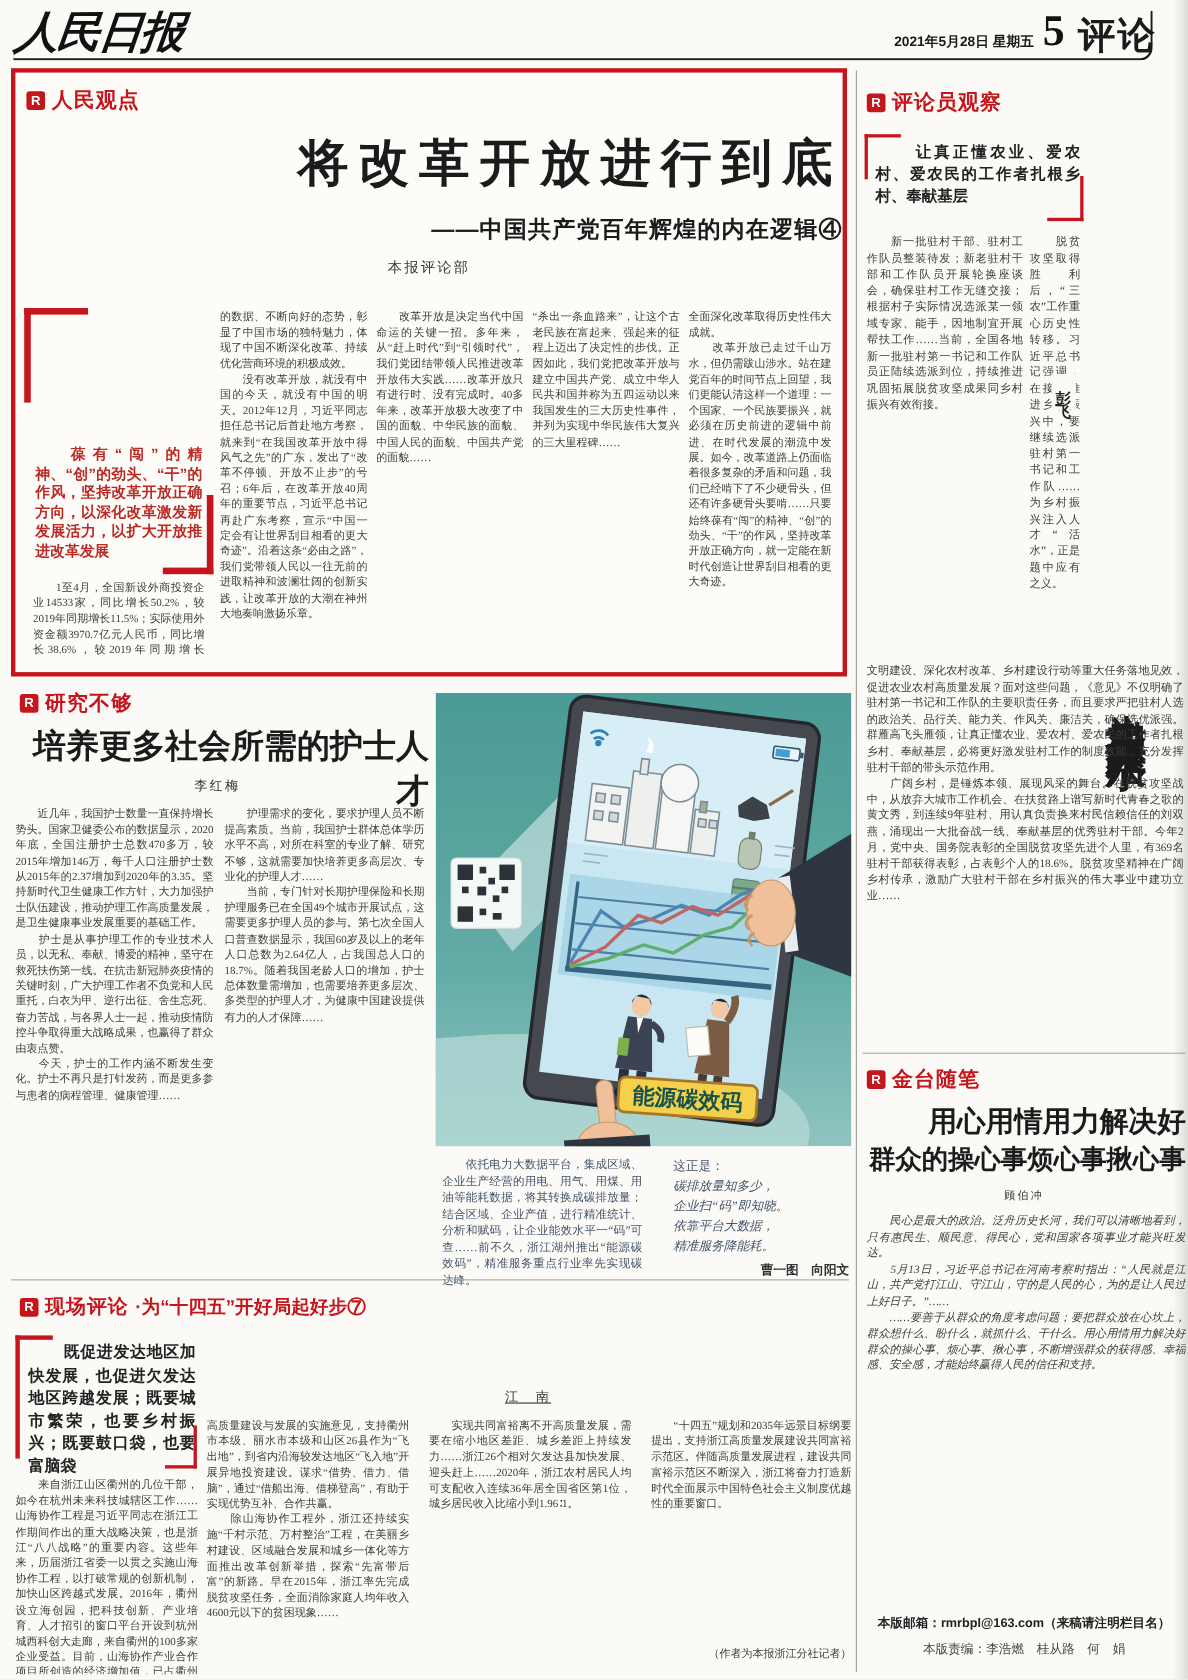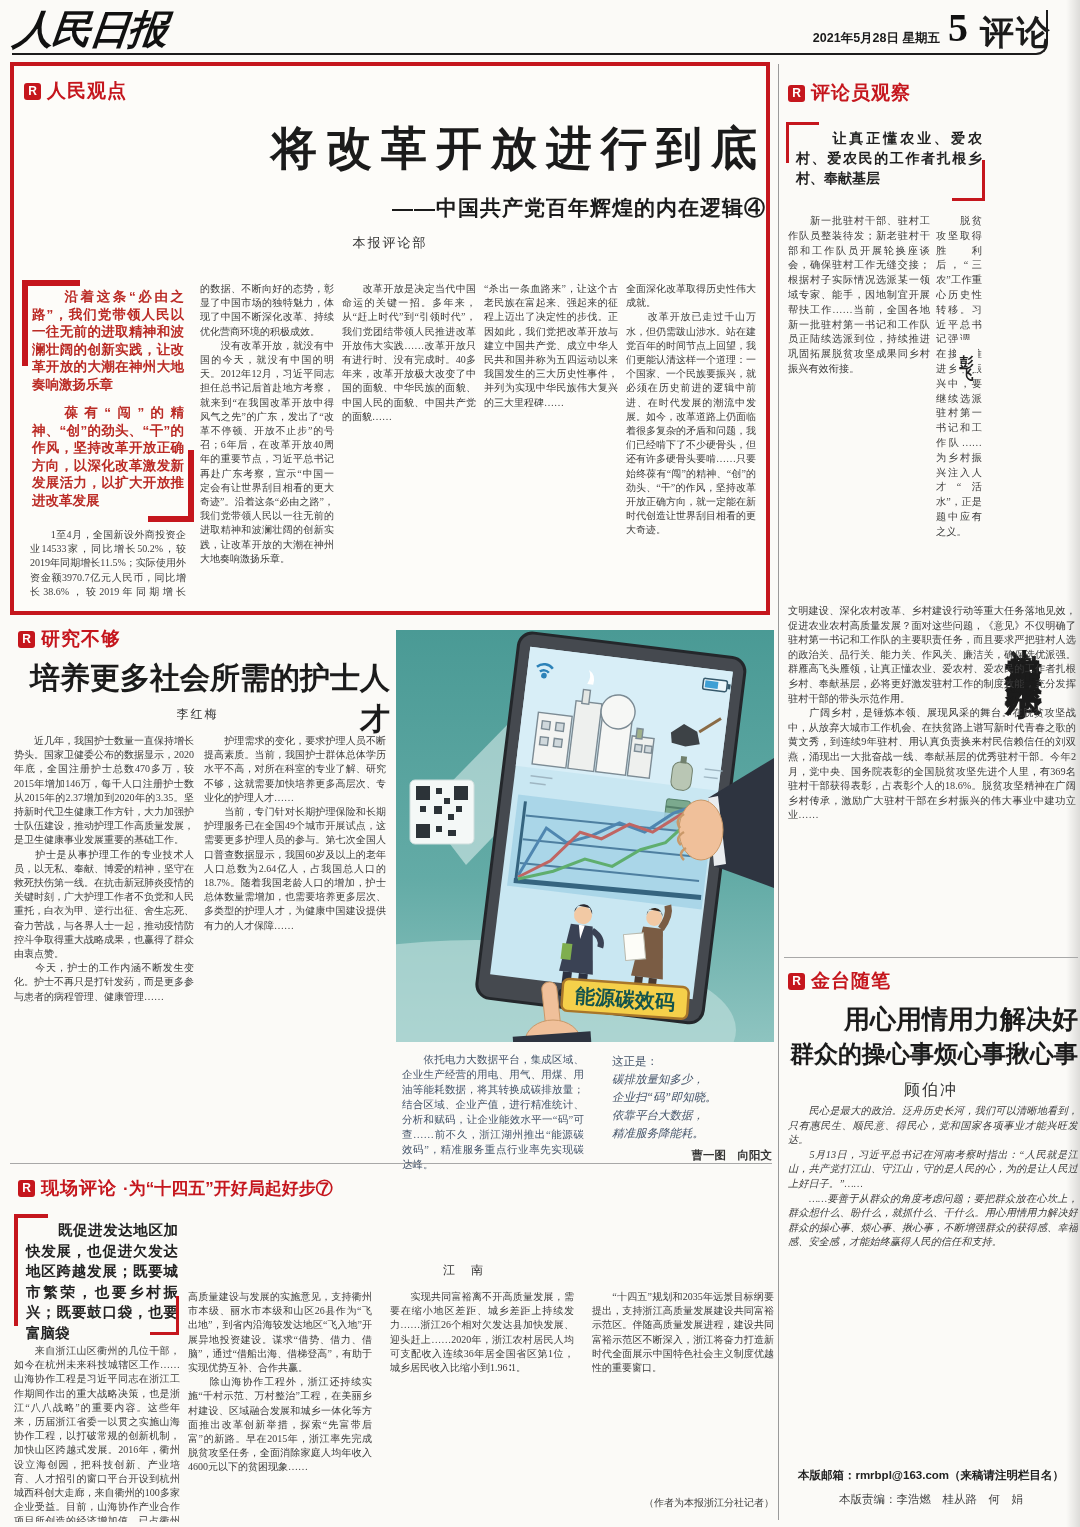--- a/index.html
+++ b/index.html
@@ -43,21 +43,20 @@
   <div class="abs" style="left:10px;top:62px;width:752px;height:545px;border:4px solid #c5161d;background:#fdfcf9;">
     <div class="sec-head abs" style="left:10px;top:12px;">
       <span class="rlogo">R</span>
       <span class="sec-title">人民观点</span>
     </div>
     <div class="abs hl" style="left:0;top:52px;width:752px;font-size:46px;letter-spacing:9px;">将改革开放进行到底</div>
     <div class="abs hl" style="left:0;top:128px;width:752px;font-size:21px;letter-spacing:1px;">——中国共产党百年辉煌的内在逻辑④</div>
     <div class="abs byline" style="left:0;top:168px;width:752px;">本报评论部</div>
 
     <div class="abs brk-open" style="left:8px;top:214px;width:52px;height:80px;"></div>
-    <div class="abs quote red" style="left:18px;top:222px;width:152px;font-size:13.5px;line-height:17.5px;text-indent:2.4em;color:#bb2b25;">沿着这条“必由之路”，我们党带领人民以一往无前的进取精神和波澜壮阔的创新实践，让改革开放的大潮在神州大地奏响激扬乐章</div>
     <div class="abs quote red" style="left:18px;top:338px;width:152px;font-size:13.5px;line-height:17.5px;text-indent:2.4em;color:#bb2b25;">葆有“闯”的精神、“创”的劲头、“干”的作风，坚持改革开放正确方向，以深化改革激发新发展活力，以扩大开放推进改革发展</div>
     <div class="abs brk-close" style="left:134px;top:384px;width:40px;height:66px;"></div>
 
     <div class="col abs" style="left:16px;top:462px;width:156px;height:72px;">　　1至4月，全国新设外商投资企业14533家，同比增长50.2%，较2019年同期增长11.5%；实际使用外资金额3970.7亿元人民币，同比增长38.6%，较2019年同期增长30.1%……前不久，商务部公布了今年前4个月吸收外资相关情况。逆势上扬</div>
     <div class="col abs" style="left:186px;top:216px;width:134px;height:320px;">的数据、不断向好的态势，彰显了中国市场的独特魅力，体现了中国不断深化改革、持续优化营商环境的积极成效。
 　　没有改革开放，就没有中国的今天，就没有中国的明天。2012年12月，习近平同志担任总书记后首赴地方考察，就来到“在我国改革开放中得风气之先”的广东，发出了“改革不停顿、开放不止步”的号召；6年后，在改革开放40周年的重要节点，习近平总书记再赴广东考察，宣示“中国一定会有让世界刮目相看的更大奇迹”。沿着这条“必由之路”，我们党带领人民以一往无前的进取精神和波澜壮阔的创新实践，让改革开放的大潮在神州大地奏响激扬乐章。</div>
     <div class="col abs" style="left:328px;top:216px;width:134px;height:320px;">　　改革开放是决定当代中国命运的关键一招。多年来，从“赶上时代”到“引领时代”，我们党团结带领人民推进改革开放伟大实践……改革开放只有进行时、没有完成时。40多年来，改革开放极大改变了中国的面貌、中华民族的面貌、中国人民的面貌、中国共产党的面貌……</div>
     <div class="col abs" style="left:470px;top:216px;width:134px;height:320px;">“杀出一条血路来”，让这个古老民族在富起来、强起来的征程上迈出了决定性的步伐。正因如此，我们党把改革开放与建立中国共产党、成立中华人民共和国并称为五四运动以来我国发生的三大历史性事件，并列为实现中华民族伟大复兴的三大里程碑……</div>
     <div class="col abs" style="left:612px;top:216px;width:130px;height:320px;">全面深化改革取得历史性伟大成就。
 　　改革开放已走过千山万水，但仍需跋山涉水。站在建党百年的时间节点上回望，我们更能认清这样一个道理：一个国家、一个民族要振兴，就必须在历史前进的逻辑中前进、在时代发展的潮流中发展。如今，改革道路上仍面临着很多复杂的矛盾和问题，我们已经啃下了不少硬骨头，但还有许多硬骨头要啃……只要始终葆有“闯”的精神、“创”的劲头、“干”的作风，坚持改革开放正确方向，就一定能在新时代创造让世界刮目相看的更大奇迹。</div>
@@ -244,39 +243,39 @@
   </div>
 
   <div class="abs hrule" style="left:10px;top:1163px;width:762px;"></div>
 
   <div class="sec-head abs" style="left:788px;top:968px;">
     <span class="rlogo">R</span>
     <span class="sec-title">金台随笔</span>
   </div>
   <div class="abs hl" style="left:784px;top:1002px;width:294px;font-size:26px;">用心用情用力解决好</div>
   <div class="abs hl" style="left:784px;top:1038px;width:294px;font-size:24px;">群众的操心事烦心事揪心事</div>
-  <div class="abs byline" style="left:784px;top:1080px;width:294px;font-size:16px;">顾伯冲</div>
+  <div class="abs byline" style="left:784px;top:1080px;width:294px;font-size:10px;">顾伯冲</div>
   <div class="col abs" style="left:788px;top:1104px;width:290px;height:352px;font-size:10.2px;line-height:14.6px;font-style:italic;">　　民心是最大的政治。泛舟历史长河，我们可以清晰地看到，只有惠民生、顺民意、得民心，党和国家各项事业才能兴旺发达。
 　　5月13日，习近平总书记在河南考察时指出：“人民就是江山，共产党打江山、守江山，守的是人民的心，为的是让人民过上好日子。”……
 　　……要善于从群众的角度考虑问题；要把群众放在心坎上，群众想什么、盼什么，就抓什么、干什么。用心用情用力解决好群众的操心事、烦心事、揪心事，不断增强群众的获得感、幸福感、安全感，才能始终赢得人民的信任和支持。</div>
 
   <div class="abs sans" style="left:784px;top:1468px;width:294px;text-align:center;font-size:11.5px;font-weight:700;color:#222;">本版邮箱：rmrbpl@163.com（来稿请注明栏目名）</div>
   <div class="abs serif" style="left:784px;top:1492px;width:294px;text-align:center;font-size:11.5px;color:#444;">本版责编：李浩燃　桂从路　何　娟</div>
 
   <div class="sec-head abs" style="left:18px;top:1176px;">
     <span class="rlogo">R</span>
     <span class="sec-title" style="font-size:18px;">现场评论</span>
     <span class="red sans" style="font-size:17px;font-weight:600;">·为“十四五”开好局起好步⑦</span>
   </div>
   <div class="abs" style="left:14px;top:1214px;width:4px;height:112px;background:#c5161d;"></div>
   <div class="abs" style="left:14px;top:1214px;width:34px;height:4px;background:#c5161d;"></div>
   <div class="abs quote" style="left:26px;top:1220px;width:152px;font-size:14.5px;line-height:20.5px;text-indent:2.2em;color:#222;">既促进发达地区加快发展，也促进欠发达地区跨越发展；既要城市繁荣，也要乡村振兴；既要鼓口袋，也要富脑袋</div>
   <div class="abs brk-close thin" style="left:150px;top:1296px;width:26px;height:36px;"></div>
   <div class="col abs" style="left:14px;top:1344px;width:166px;height:178px;">　　来自浙江山区衢州的几位干部，如今在杭州未来科技城辖区工作……山海协作工程是习近平同志在浙江工作期间作出的重大战略决策，也是浙江“八八战略”的重要内容。这些年来，历届浙江省委一以贯之实施山海协作工程，以打破常规的创新机制，加快山区跨越式发展。2016年，衢州设立海创园，把科技创新、产业培育、人才招引的窗口平台开设到杭州城西科创大走廊，来自衢州的100多家企业受益。目前，山海协作产业合作项目所创造的经济增加值，已占衢州全市生产总值的1/4。今年，浙江出台了进一步支持山海协作“飞地”</div>
 
-  <div class="abs byline" style="left:170px;top:1262px;width:588px;font-size:12px;">江　南</div>
+  <div class="abs byline" style="left:186px;top:1262px;width:588px;font-size:12px;text-decoration:underline;">江　南</div>
   <div class="col abs" style="left:188px;top:1290px;width:184px;height:232px;">高质量建设与发展的实施意见，支持衢州市本级、丽水市本级和山区26县作为“飞出地”，到省内沿海较发达地区“飞入地”开展异地投资建设。谋求“借势、借力、借脑”，通过“借船出海、借梯登高”，有助于实现优势互补、合作共赢。
 　　除山海协作工程外，浙江还持续实施“千村示范、万村整治”工程，在美丽乡村建设、区域融合发展和城乡一体化等方面推出改革创新举措，探索“先富带后富”的新路。早在2015年，浙江率先完成脱贫攻坚任务，全面消除家庭人均年收入4600元以下的贫困现象……</div>
   <div class="col abs" style="left:390px;top:1290px;width:184px;height:232px;">　　实现共同富裕离不开高质量发展，需要在缩小地区差距、城乡差距上持续发力……浙江26个相对欠发达县加快发展、迎头赶上……2020年，浙江农村居民人均可支配收入连续36年居全国省区第1位，城乡居民收入比缩小到1.96∶1。</div>
   <div class="col abs" style="left:592px;top:1290px;width:182px;height:200px;">　　“十四五”规划和2035年远景目标纲要提出，支持浙江高质量发展建设共同富裕示范区。伴随高质量发展进程，建设共同富裕示范区不断深入，浙江将奋力打造新时代全面展示中国特色社会主义制度优越性的重要窗口。</div>
   <div class="abs serif" style="left:592px;top:1496px;width:182px;text-align:right;font-size:10px;color:#3b3b3b;">（作者为本报浙江分社记者）</div>
 
 </div>
 
 </body></html>

